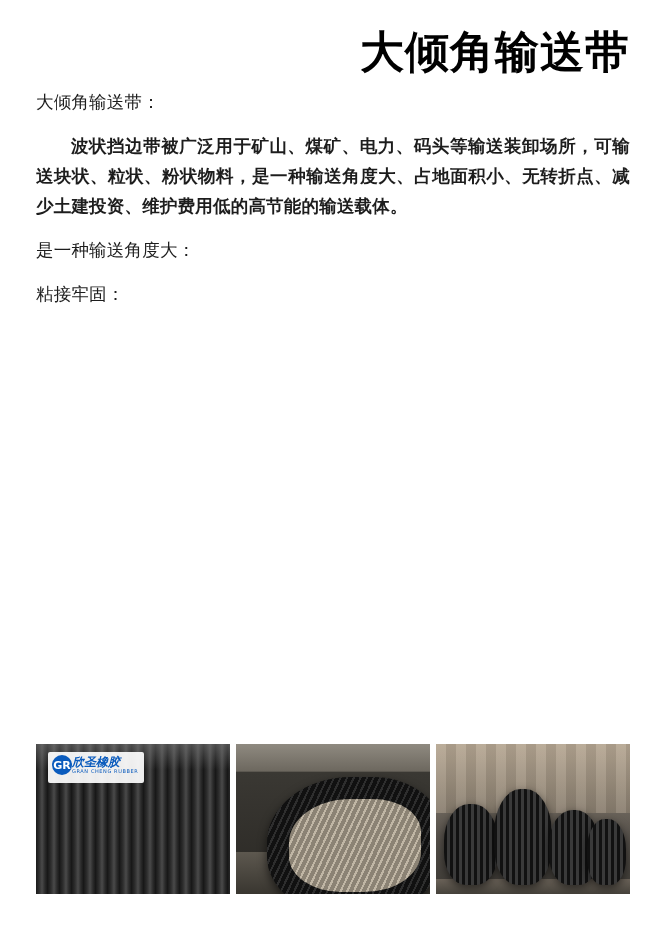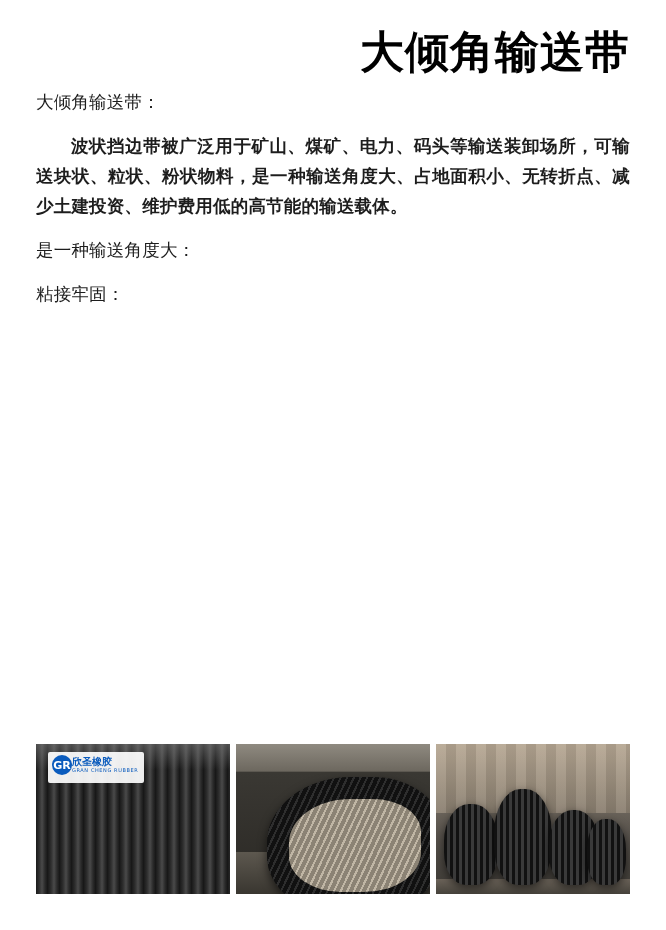--- a/index.html
+++ b/index.html
@@ -99,24 +99,25 @@
     align-items: center;
     justify-content: center;
     line-height: 1;
   }
   .logo-text {
     display: flex;
     flex-direction: column;
     line-height: 1.05;
   }
   .logo-cn {
-    font-size: 10px;
+    font-size: 12px;
     font-weight: 700;
     color: #0a5bbd;
     white-space: nowrap;
+    font-style: italic;
   }
   .logo-en {
     font-size: 5px;
     color: #0a5bbd;
     letter-spacing: 0.6px;
     white-space: nowrap;
   }
 
   
   .photo-2 {

